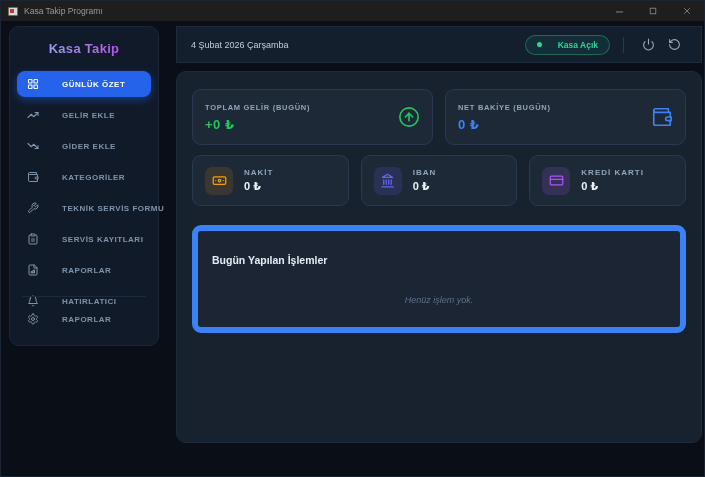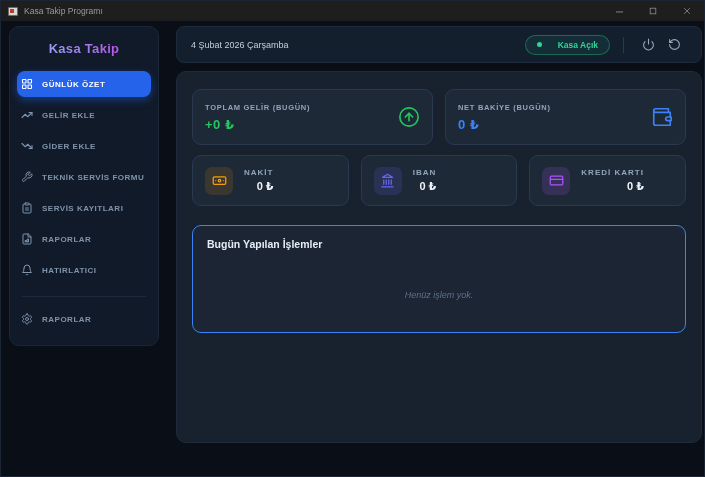--- a/index.html
+++ b/index.html
@@ -38,36 +38,36 @@
     background:#101a29; border:1px solid #1b2738; border-radius:10px;
   }
   .brand {
     margin-top:14px; text-align:center; font-size:13px; font-weight:bold;
     letter-spacing:.3px;
     background:linear-gradient(90deg,#8db5f9 10%,#c13fe3 90%);
     -webkit-background-clip:text; background-clip:text; color:transparent;
   }
   .nav { margin-top:15px; padding:0 7px; }
   .nav-item {
-    height:26px; display:flex; align-items:center; gap:9px;
-    padding:0 4px; border-radius:8px; color:#7f93aa; margin-bottom:5px; cursor:pointer;
+    height:26px; display:flex; align-items:center; gap:23px;
+    padding:0 10px; border-radius:8px; color:#7f93aa; margin-bottom:5px; cursor:pointer;
   }
   .nav-item svg { width:12px; height:12px; flex:0 0 auto; }
   .nav-label { font-size:8px; font-weight:bold; letter-spacing:.5px; white-space:nowrap; }
   .nav-item.active {
     background:#2563eb; color:#ffffff;
     box-shadow:0 3px 9px rgba(37,99,235,.45);
   }
   .sidebar-footer { position:absolute; left:0; right:0; bottom:8px; padding:0 7px; }
   .divider-h { height:1px; background:#1c2a3d; margin:0 5px 9px; }
 
   
   .topbar {
     position:absolute; left:175px; top:25px; width:526px; height:37px;
-    background:#141f2e; border:1px solid #1e2b3d; border-radius:8px;
+    background:#141f2e; border:1px solid #1e2b3d; border-radius:0;
     display:flex; align-items:center; padding:0 14px;
   }
   .date { font-size:9px; color:#c3cfdd; }
   .status-pill {
     margin-left:auto; display:flex; align-items:center; gap:16px;
     background:rgba(16,185,129,.10); border:1px solid rgba(52,211,153,.35);
     color:#34d399; height:20px; padding:0 11px; border-radius:11px;
     font-size:8.5px; font-weight:bold; cursor:pointer;
   }
   .dot { width:5px; height:5px; border-radius:50%; background:#34d399; }
@@ -94,37 +94,37 @@
   .val-green { color:#22c55e; }
   .val-red   { color:#ef4444; }
   .val-blue  { color:#3b82f6; }
   .stat-icon svg { width:22px; height:22px; }
 
   .section-title { font-size:10.5px; font-weight:bold; color:#e5ecf4; padding:20px 15px 0; }
 
   .pay-row { display:flex; gap:12px; padding:10px 15px 0; }
   .pay-card {
     flex:1; height:51px; background:#1e2937; border:1px solid #2a3850;
-    border-radius:9px; display:flex; align-items:center; gap:11px; padding:0 12px;text-align:right;
+    border-radius:9px; display:flex; align-items:center; gap:11px; padding:0 12px;
   }
   .pay-icon {
     width:28px; height:28px; border-radius:7px;
     display:flex; align-items:center; justify-content:center; flex:0 0 auto;
   }
   .pay-icon svg { width:15px; height:15px; }
   .pay-icon.cash  { background:rgba(245,158,11,.13); color:#f59e0b; }
   .pay-icon.iban  { background:rgba(99,102,241,.16); color:#6366f1; }
   .pay-icon.kredi { background:rgba(168,85,247,.16); color:#a855f7; }
   .pay-label { font-size:8px; font-weight:bold; letter-spacing:1px; color:#92a4ba; }
   .pay-value { font-size:11px; font-weight:bold; color:#eef2f7; margin-top:3px; }
 
   .tx-panel {
     margin:19px 15px 0; height:108px;
-    background:#1b2534; border:1px solid #3b82f6; border-radius:9px;
-    padding:12px 14px; position:relative;
+    background:#1b2534; border:6px solid #3b82f6; border-radius:9px;
+    padding:23px 14px; position:relative;
   }
   .tx-title { font-size:10.5px; font-weight:bold; color:#e5ecf4; }
   .tx-empty {
     position:absolute; left:0; right:0; top:64px; text-align:center;
     font-style:italic; font-size:9px; color:#5e7089;
   }
 </style>
 </head>
 <body>
 
@@ -173,20 +173,28 @@
     </div>
 
     <div class="nav-item">
       <svg viewBox="0 0 24 24" fill="none" stroke="currentColor" stroke-width="2.2" stroke-linecap="round" stroke-linejoin="round">
         <polyline points="22 17 13.5 8.5 8.5 13.5 2 7"></polyline>
           <polyline points="16 17 22 17 22 11"></polyline>
       </svg>
       <span class="nav-label">GİDER EKLE</span>
     </div>
 
+    <div class="nav-item">
+      <svg viewBox="0 0 24 24" fill="none" stroke="currentColor" stroke-width="2" stroke-linecap="round" stroke-linejoin="round">
+        <path d="M21 12V7H5a2 2 0 0 1 0-4h14v4"></path>
+          <path d="M3 5v14a2 2 0 0 0 2 2h16v-5"></path>
+          <path d="M18 12a2 2 0 0 0 0 4h4v-4Z"></path>
+      </svg>
+      <span class="nav-label">KATEGORİLER</span>
+    </div>
 
     <div class="nav-item">
       <svg viewBox="0 0 24 24" fill="none" stroke="currentColor" stroke-width="2" stroke-linecap="round" stroke-linejoin="round">
         <path d="M14.7 6.3a1 1 0 0 0 0 1.4l1.6 1.6a1 1 0 0 0 1.4 0l3.77-3.77a6 6 0 0 1-7.94 7.94l-6.91 6.91a2.12 2.12 0 0 1-3-3l6.91-6.91a6 6 0 0 1 7.94-7.94l-3.76 3.76z"></path>
       </svg>
       <span class="nav-label">TEKNİK SERVİS FORMU</span>
     </div>
 
     <div class="nav-item">
       <svg viewBox="0 0 24 24" fill="none" stroke="currentColor" stroke-width="2" stroke-linecap="round" stroke-linejoin="round">

